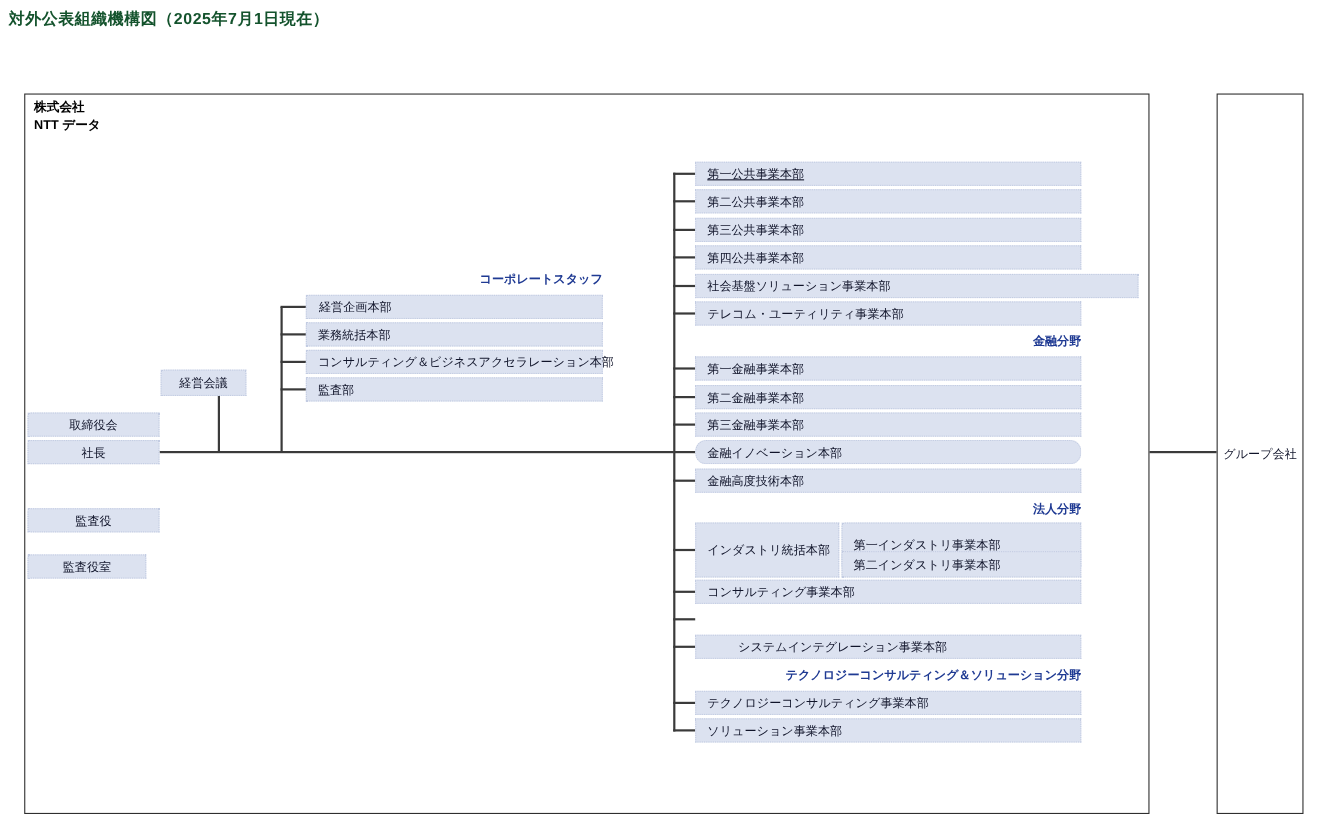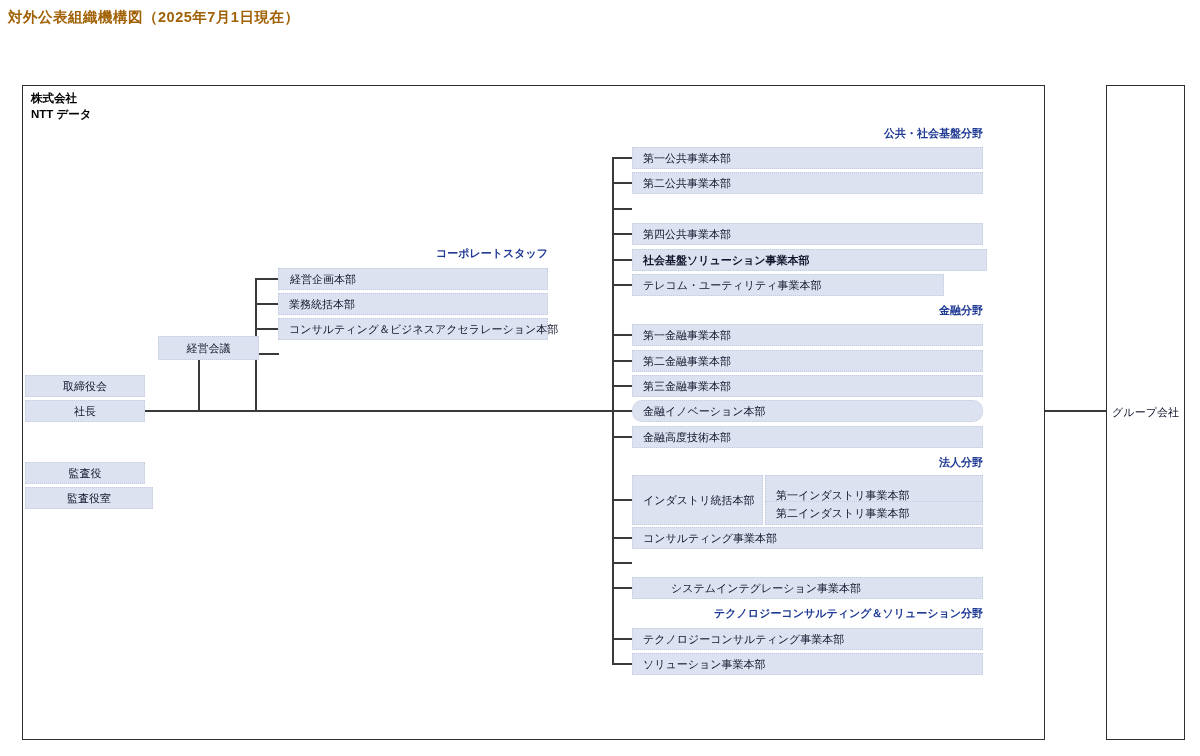--- a/index.html
+++ b/index.html
@@ -1,17 +1,17 @@
 <!DOCTYPE html>
 <html><head>
 <meta charset="utf-8">
 <style>
   html,body { margin:0; padding:0; background:#ffffff; font-family:"Liberation Sans", sans-serif; }
   .canvas { position:relative; width:1200px; height:756px; background:#ffffff; overflow:hidden; }
-  .title { position:absolute; left:8px; top:8px; margin:0; font-size:14.5px; font-weight:bold; color:#a16207; letter-spacing:0.5px; }
+  .title { position:absolute; left:8px; top:8px; margin:0; font-size:14.5px; font-weight:bold; color:#14532d; letter-spacing:0.5px; }
   .frame { position:absolute; border:1.5px solid #2f2f2f; box-sizing:border-box; background:#fff; }
   .company-label { position:absolute; left:31px; top:91px; font-size:11.5px; font-weight:bold; color:#000; line-height:1.35; }
   .unit { position:absolute; background:#dce2f0; border:1px dotted #c3cce2; box-sizing:border-box;
           font-size:11px; color:#10142a; display:flex; align-items:center; padding-left:10px; white-space:nowrap; }
   .unit.center { justify-content:center; padding-left:0; }
   .heading { position:absolute; font-size:11px; font-weight:bold; color:#1f3a93; text-align:right; white-space:nowrap; }
   .hline, .vline { position:absolute; background:#3a3a3a; }
   .group-box { position:absolute; border:1.5px solid #2f2f2f; box-sizing:border-box; background:#fff;
                display:flex; align-items:center; justify-content:center; font-size:11px; color:#10142a; }
 </style>
@@ -57,34 +57,35 @@
   <div class="hline" style="left:612px; top:499px; width:20px; height:1.5px;"></div>
   <div class="hline" style="left:612px; top:537px; width:20px; height:1.5px;"></div>
   <div class="hline" style="left:612px; top:562px; width:20px; height:1.5px;"></div>
   <div class="hline" style="left:612px; top:587px; width:20px; height:1.5px;"></div>
   <div class="hline" style="left:612px; top:638px; width:20px; height:1.5px;"></div>
   <div class="hline" style="left:612px; top:663px; width:20px; height:1.5px;"></div>
 
   <div class="unit center" style="left:25px; top:375px; width:120px; height:22px;">取締役会</div>
   <div class="unit center" style="left:25px; top:400px; width:120px; height:22px;">社長</div>
   <div class="unit center" style="left:25px; top:462px; width:120px; height:22px;">監査役</div>
-  <div class="unit center" style="left:25px; top:487px; width:128px; height:22px;">監査役室</div>
-  <div class="unit center" style="left:158px; top:336px; width:101px; height:24px;">経営会議</div>
+  <div class="unit center" style="left:25px; top:504px; width:108px; height:22px;">監査役室</div>
+  <div class="unit center" style="left:146px; top:336px; width:78px; height:24px;">経営会議</div>
 
   <div class="heading" style="left:288px; top:246px; width:260px;">コーポレートスタッフ</div>
   <div class="unit" style="left:278px; top:268px; width:270px; height:22px;padding-left:11px;">経営企画本部</div>
   <div class="unit" style="left:278px; top:293px; width:270px; height:22px;">業務統括本部</div>
   <div class="unit" style="left:278px; top:318px; width:270px; height:22px;">コンサルティング＆ビジネスアクセラレーション本部</div>
+  <div class="unit" style="left:278px; top:343px; width:270px; height:22px;">監査部</div>
 
-  <div class="heading" style="left:623px; top:126px; width:360px;">公共・社会基盤分野</div>
-  <div class="unit" style="left:632px; top:147px; width:351px; height:22px;">第一公共事業本部</div>
+  <div class="unit" style="left:632px; top:147px; width:351px; height:22px;text-decoration:underline;">第一公共事業本部</div>
   <div class="unit" style="left:632px; top:172px; width:351px; height:22px;">第二公共事業本部</div>
+  <div class="unit" style="left:632px; top:198px; width:351px; height:22px;">第三公共事業本部</div>
   <div class="unit" style="left:632px; top:223px; width:351px; height:22px;">第四公共事業本部</div>
-  <div class="unit" style="left:632px; top:249px; width:355px; height:22px;font-weight:bold;">社会基盤ソリューション事業本部</div>
-  <div class="unit" style="left:632px; top:274px; width:312px; height:22px;text-align:right;">テレコム・ユーティリティ事業本部</div>
+  <div class="unit" style="left:632px; top:249px; width:403px; height:22px;">社会基盤ソリューション事業本部</div>
+  <div class="unit" style="left:632px; top:274px; width:351px; height:22px;text-align:right;">テレコム・ユーティリティ事業本部</div>
 
   <div class="heading" style="left:623px; top:303px; width:360px;">金融分野</div>
   <div class="unit" style="left:632px; top:324px; width:351px; height:22px;">第一金融事業本部</div>
   <div class="unit" style="left:632px; top:350px; width:351px; height:22px;">第二金融事業本部</div>
   <div class="unit" style="left:632px; top:375px; width:351px; height:22px;">第三金融事業本部</div>
   <div class="unit" style="left:632px; top:400px; width:351px; height:22px;border-radius:10px;">金融イノベーション本部</div>
   <div class="unit" style="left:632px; top:426px; width:351px; height:22px;">金融高度技術本部</div>
 
   <div class="heading" style="left:623px; top:455px; width:360px;">法人分野</div>
   <div class="unit" style="left:632px; top:475px; width:131px; height:50px;">インダストリ統括本部</div>

